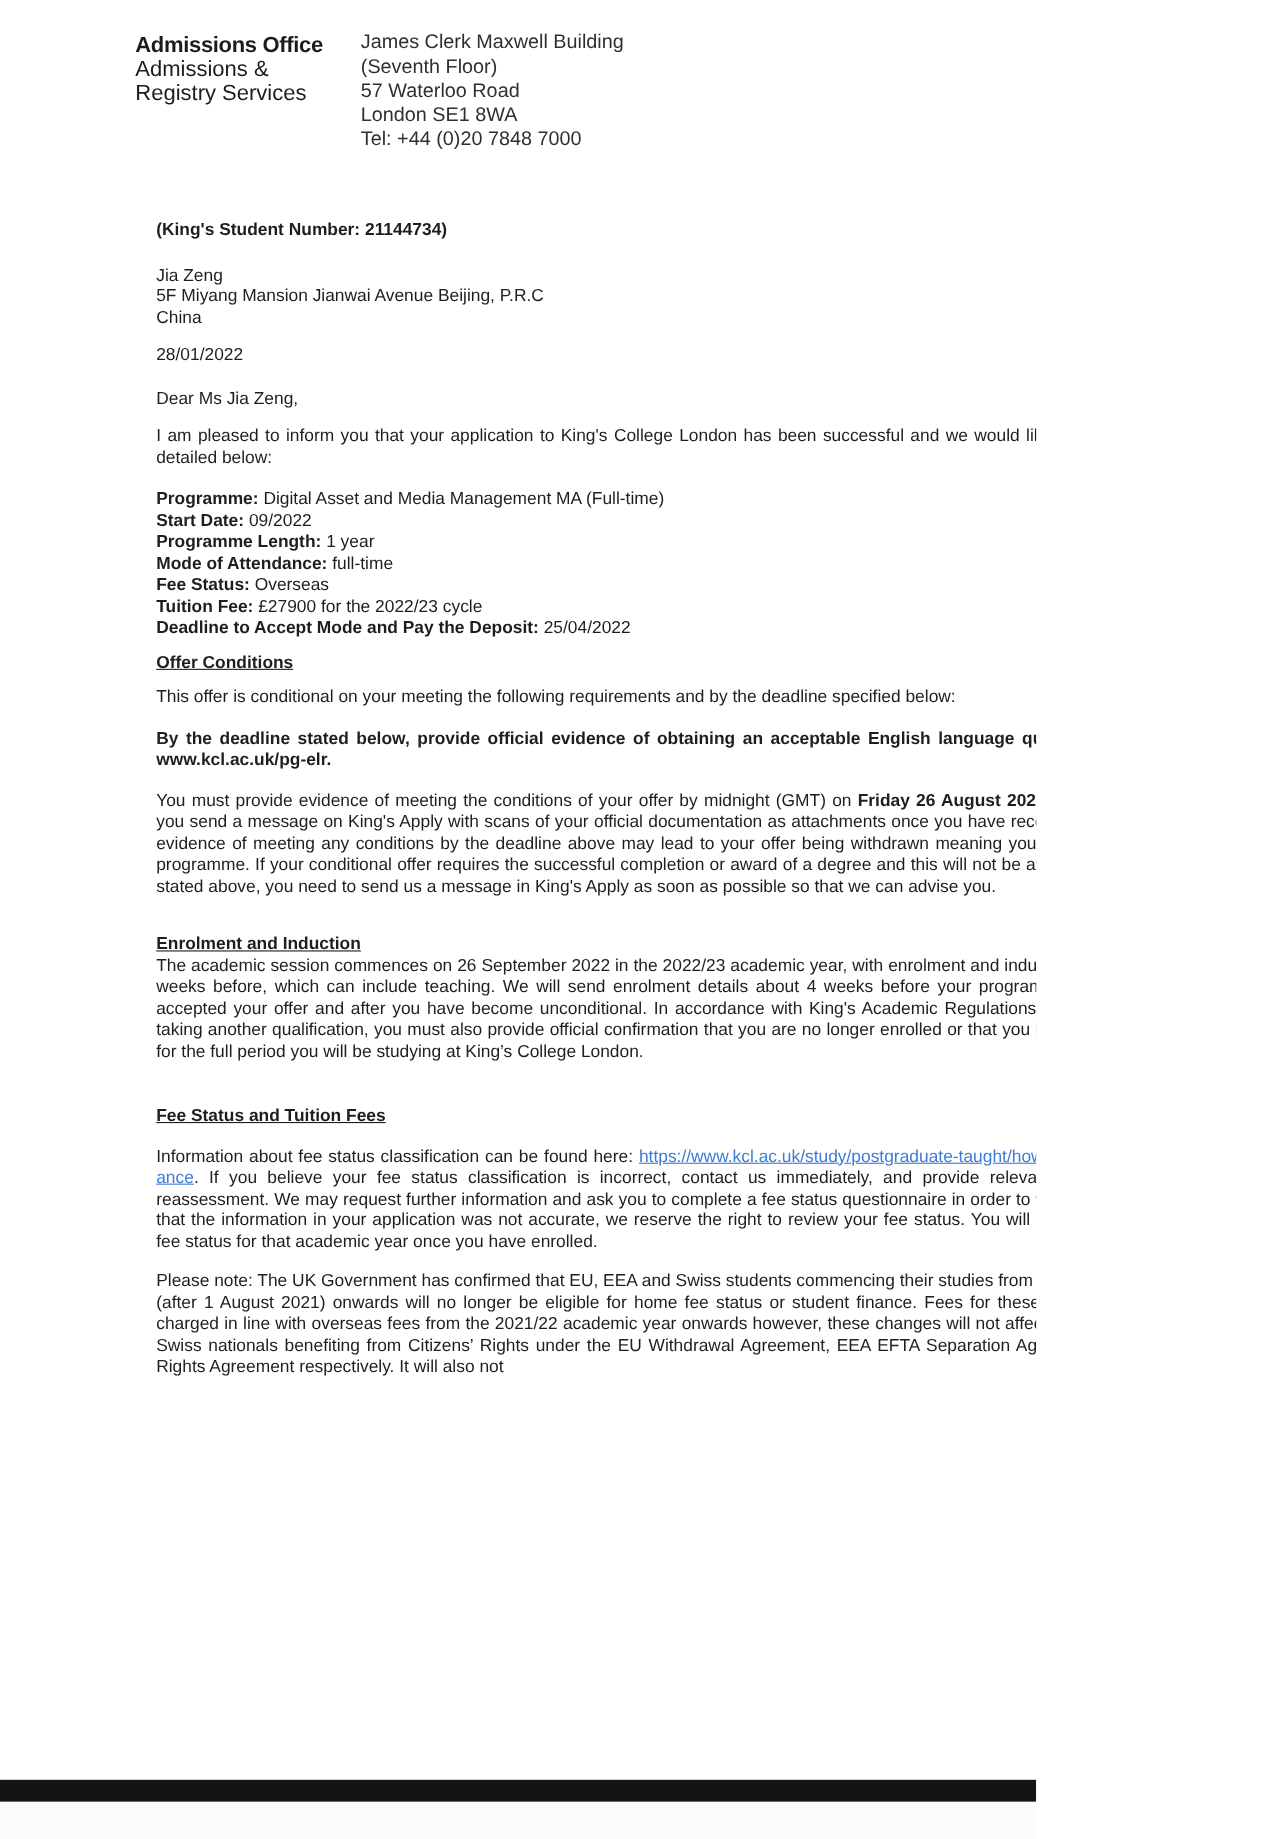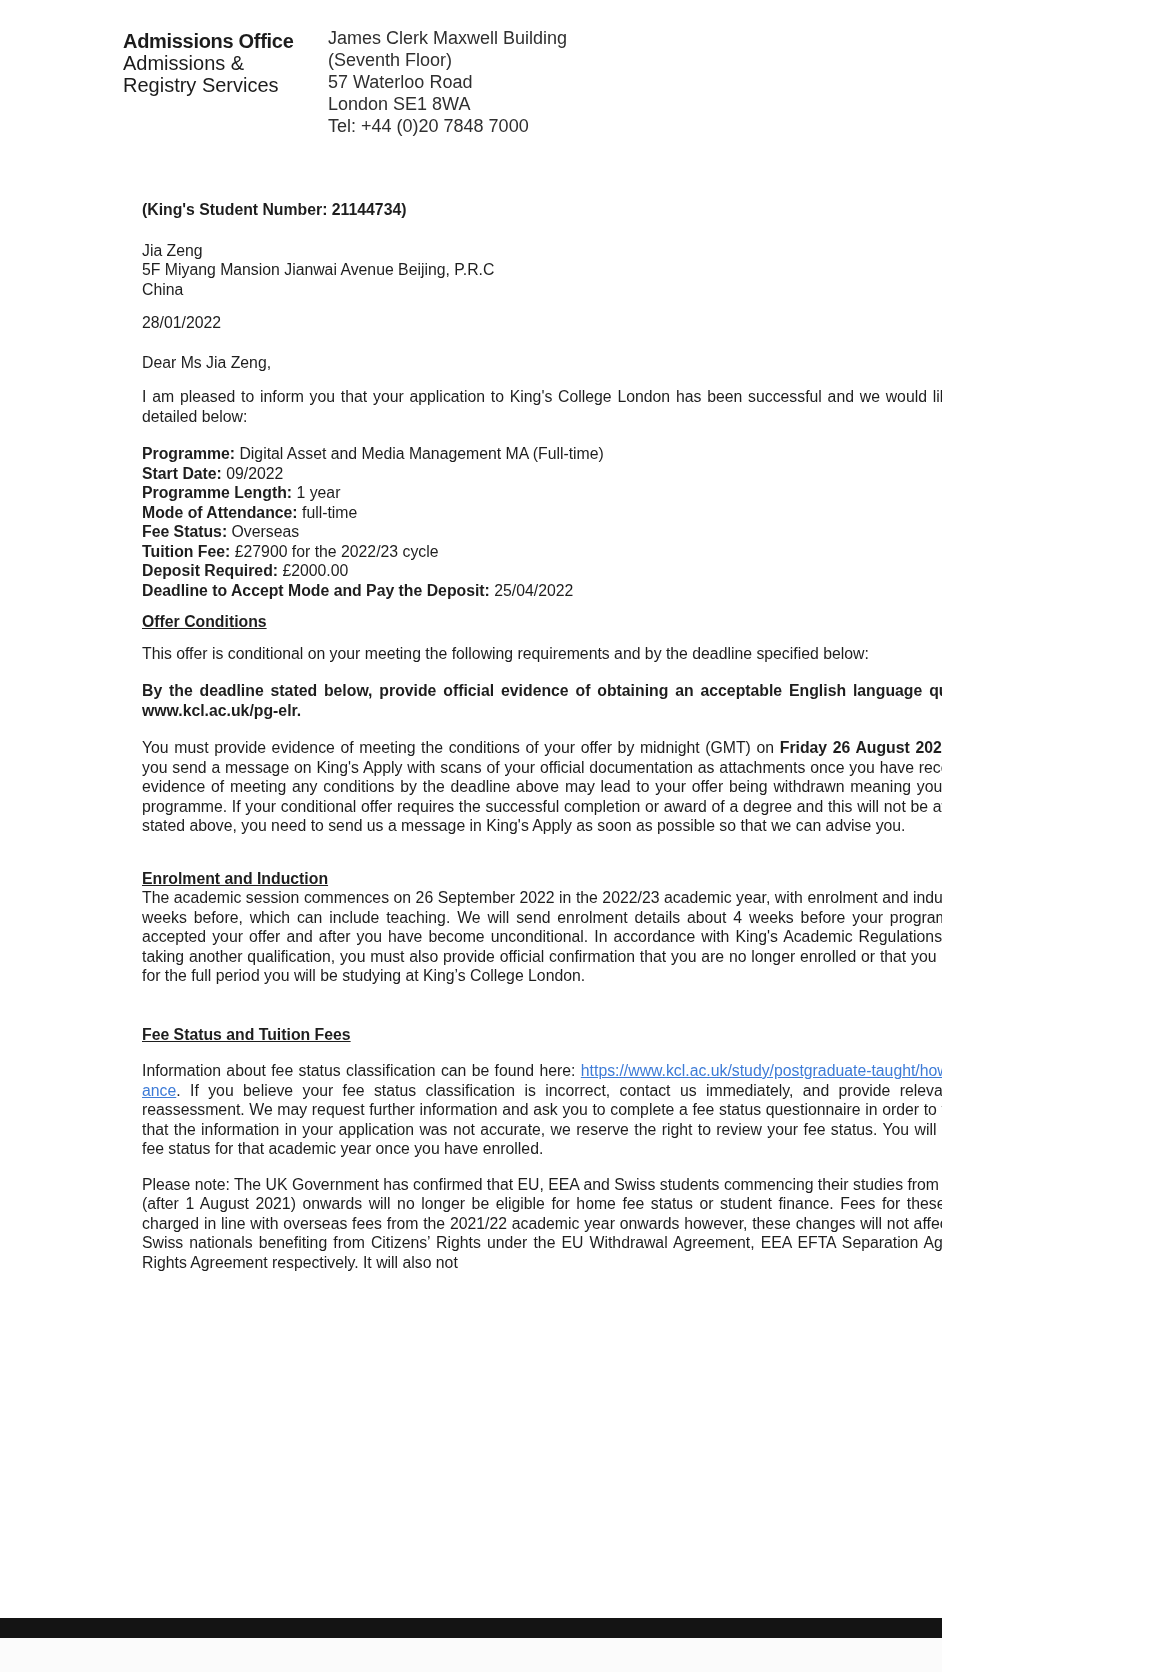--- a/index.html
+++ b/index.html
@@ -92,21 +92,20 @@
 
     <div class="intro">I am pleased to inform you that your application to King's College London has been successful and we would like to make you an offer as detailed below:</div>
 
     <div class="offer-details">
       <div><span class="b">Programme:</span> <span>Digital Asset and Media Management MA (Full-time)</span></div>
       <div><span class="b">Start Date:</span> <span>09/2022</span></div>
       <div><span class="b">Programme Length:</span> <span>1 year</span></div>
       <div><span class="b">Mode of Attendance:</span> <span>full-time</span></div>
       <div><span class="b">Fee Status:</span> <span>Overseas</span></div>
       <div><span class="b">Tuition Fee:</span> <span>£27900 for the 2022/23 cycle</span></div>
-      <div><span class="b">Deposit Required:</span> <span>£2000.00</span></div>
       <div><span class="b">Deadline to Accept Mode and Pay the Deposit:</span> <span>25/04/2022</span></div>
     </div>
 
     <div class="section-heading h-oc">Offer Conditions</div>
     <div class="cond-intro">This offer is conditional on your meeting the following requirements and by the deadline specified below:</div>
 
 
     <div class="cond-bold2">By the deadline stated below, provide official evidence of obtaining an acceptable English language qualification from Band C: www.kcl.ac.uk/pg-elr.</div>
 
     <div class="deadline-para"><span>You must provide evidence of meeting the conditions of your offer by midnight (GMT) on </span><span class="b">Friday 26 August 2022.</span><span> We strongly recommend you send a message on King's Apply with scans of your official documentation as attachments once you have received this. Failure to supply evidence of meeting any conditions by the deadline above may lead to your offer being withdrawn meaning you will not be able to join the programme. If your conditional offer requires the successful completion or award of a degree and this will not be awarded before the deadline stated above, you need to send us a message in King's Apply as soon as possible so that we can advise you.</span></div>

